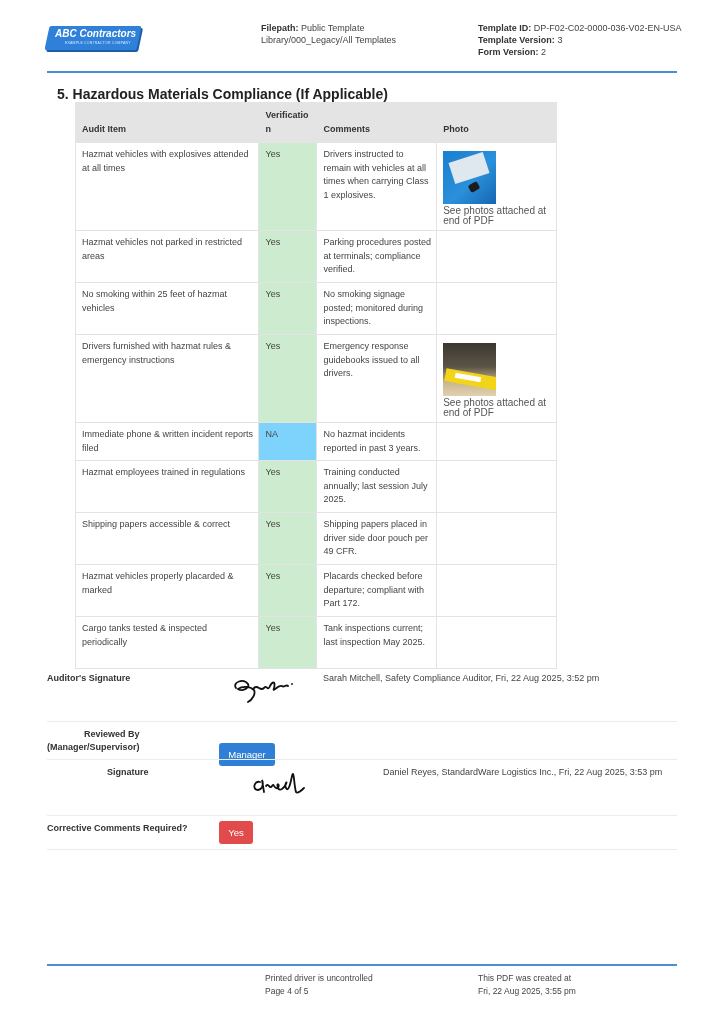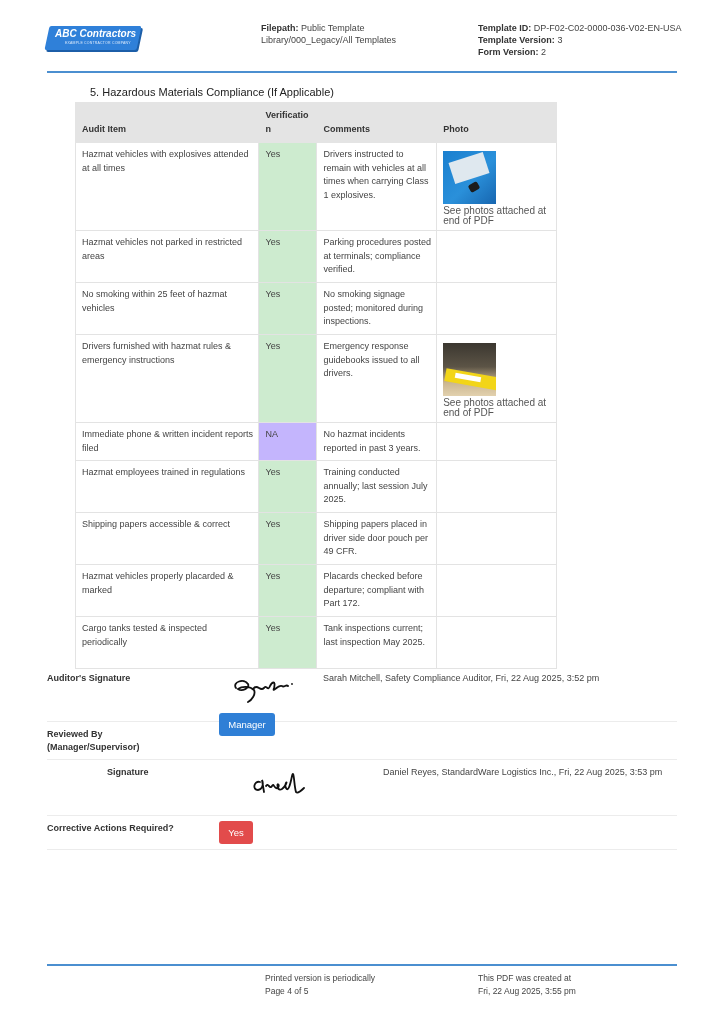--- a/index.html
+++ b/index.html
@@ -38,41 +38,41 @@
   }
   .hdr-col b { color: #333; font-weight: bold; }
   .hdr-filepath { left: 214px; width: 195px; }
   .hdr-template { left: 431px; width: 210px; }
   .hdr-line {
     position: absolute; left: 47px; top: 71px; width: 630px; height: 2px; background: #4b8fd0;
   }
 
   
   .section-title {
-    position: absolute; left: 90px; top: 86px; font-size: 11px; font-weight: normal; color: #222;
+    position: absolute; left: 57px; top: 86px; font-size: 14px; font-weight: bold; color: #222;
   }
   table.audit {
     position: absolute; left: 75px; top: 102px; width: 482px;
     border-collapse: collapse; font-size: 9px; line-height: 13.5px; color: #444;
   }
   table.audit th {
     background: #e4e4e4; text-align: left; font-weight: bold; color: #333;
     vertical-align: bottom; padding: 6px 6px 6px 6px;
     border: 1px solid #e4e4e4;
   }
   table.audit td {
     vertical-align: top; padding: 5px 5px 4px 6px;
     border: 1px solid #e3e3e3;
   }
   .c1 { width: 184px; }
   .c2 { width: 58px; }
   .c3 { width: 120px; }
   .c4 { width: 120px; }
   td.v-yes { background: #cdebcf; }
-  td.v-na { background: #c4b5fd; }
+  td.v-na { background: #7dd3fc; }
   .photo {
     width: 53px; height: 53px; margin-top: 3px; margin-bottom: 2px; position: relative; overflow: hidden;
   }
   .photo-1 {
     background: linear-gradient(135deg, #1a7fcf 0%, #2a90da 55%, #1766b0 100%);
   }
   .photo-1 .paper {
     position: absolute; left: 8px; top: 6px; width: 36px; height: 22px; background: #dfe8ef;
     transform: rotate(-18deg);
   }
@@ -88,36 +88,36 @@
     transform: rotate(10deg);
   }
   .photo-2 .label {
     position: absolute; left: 12px; top: 32px; width: 26px; height: 5px; background: #ffffff;
     transform: rotate(10deg);
   }
   .photo-note { font-size: 10px; line-height: 10px; color: #555; }
 
   
   .row-label {
-    position: absolute; font-size: 9px; font-weight: bold; color: #333; line-height: 13px;
+    position: absolute; font-size: 9px; font-weight: bold; color: #333; line-height: 13px; text-align: right;
   }
   .row-text {
     position: absolute; font-size: 9px; color: #444; line-height: 13px;
   }
   .divider {
     position: absolute; left: 47px; width: 630px; height: 1px; background: #ececec;
   }
   .sig {
     position: absolute;
   }
   .btn {
     position: absolute; height: 23px; border-radius: 3px; color: #ffffff;
     font-size: 9.5px; text-align: center; line-height: 23px; border: none;
   }
-  .btn-manager { background: #2f7fd6; width: 56px; left: 219px; top: 713px; }
+  .btn-manager { background: #2f7fd6; width: 56px; left: 219px; top: 743px; }
   .btn-yes { background: #e24b4b; width: 34px; left: 219px; top: 821px; }
 
   
   .footer-line {
     position: absolute; left: 47px; top: 964px; width: 630px; height: 2px; background: #4b8fd0;
   }
   .footer-col {
     position: absolute; top: 972px; font-size: 8.5px; line-height: 13px; color: #444;
   }
   .footer-left { left: 265px; }
@@ -240,25 +240,25 @@
 <div class="btn btn-manager">Manager</div>
 <div class="divider" style="top:759px;"></div>
 
 <div class="row-label" style="left:75px; top:766px;margin-left:32px;">Signature</div>
 <svg class="sig" style="left:250px; top:764px;" width="56" height="34" viewBox="0 0 56 34">
   <path d="M10 18 C4 16, 2 26, 8 26 C12 26, 14 20, 12 16 L14 28 M16 22 C18 18, 20 26, 22 22 C24 18, 24 26, 28 24 C30 20, 26 18, 28 24 C30 28, 34 24, 36 20 C38 16, 34 20, 36 24 C38 28, 40 22, 42 12 C44 4, 44 22, 46 28 C48 30, 52 26, 54 24" fill="none" stroke="#111" stroke-width="1.8" stroke-linecap="round"></path>
 </svg>
 <div class="row-text" style="left:344px; top:766px;margin-left:39px;">Daniel Reyes, StandardWare Logistics Inc., Fri, 22 Aug 2025, 3:53 pm</div>
 <div class="divider" style="top:815px;"></div>
 
-<div class="row-label" style="left:47px; top:822px;">Corrective Actions Required?</div>
+<div class="row-label" style="left:47px; top:822px;">Corrective Comments Required?</div>
 <div class="btn btn-yes">Yes</div>
 <div class="divider" style="top:849px;"></div>
 
 <div class="footer-line"></div>
 <div class="footer-col footer-left">
-  <div>Printed version is periodically</div>
+  <div>Printed driver is uncontrolled</div>
   <div>Page 4 of 5</div>
 </div>
 <div class="footer-col footer-right">
   <div>This PDF was created at</div>
   <div>Fri, 22 Aug 2025, 3:55 pm</div>
 </div>
 
 </body></html>

